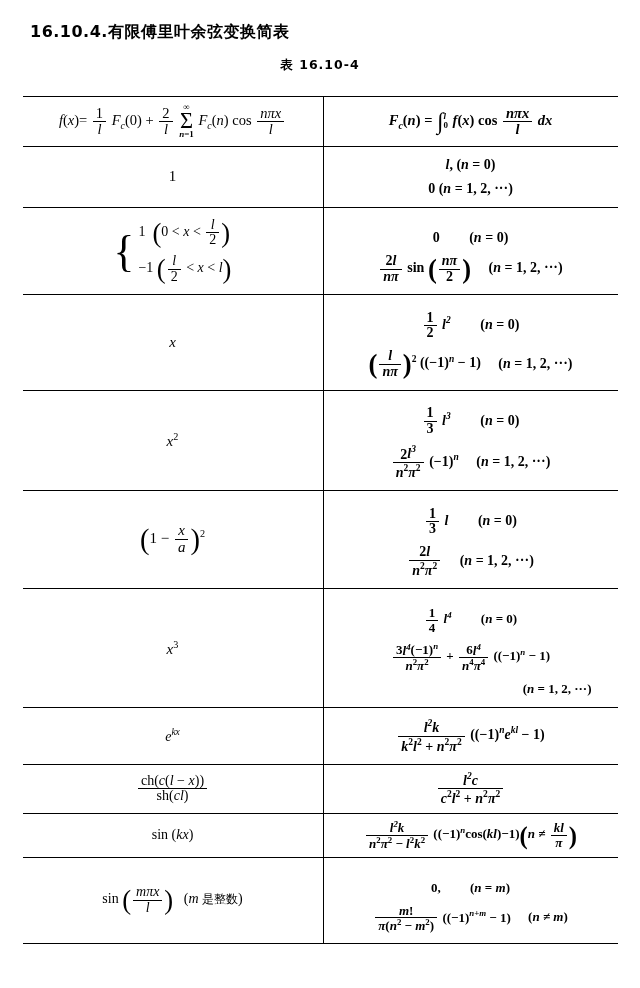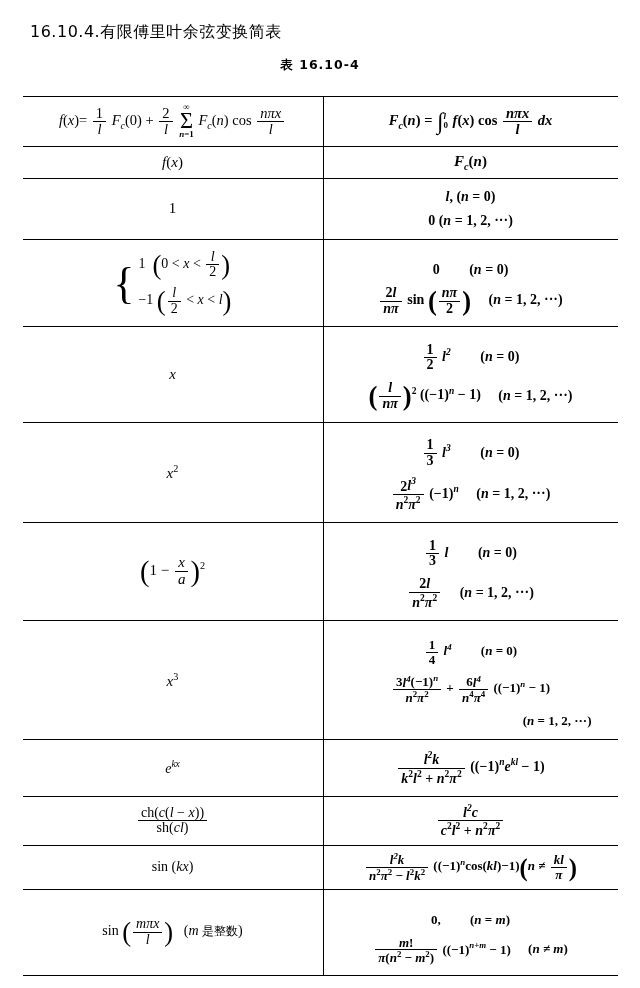--- a/index.html
+++ b/index.html
@@ -17,21 +17,21 @@
   }
   .page {
     width: 640px;
     height: 988px;
     padding: 0;
     box-sizing: border-box;
     position: relative;
   }
   .section-title {
     font-family: "DejaVu Sans", sans-serif;
-    font-weight: normal;
+    font-weight: bold;
     font-size: 16px;
     margin: 22px 0 0 30px;
     letter-spacing: 0.5px;
   }
   .table-caption {
     text-align: center;
     font-family: "DejaVu Sans", sans-serif;
     font-weight: bold;
     font-size: 12.5px;
     margin-top: 14px;
@@ -159,28 +159,20 @@
       </td>
       <td class="right-col hdr">
         <span class="m">F<span class="sub">c</span></span>(<span class="m">n</span>) <span class="up">=</span>
         <span class="intg"><span class="s">∫</span><span class="lims"><span class="m">l</span><span>0</span></span></span>
         <span class="m">f</span>(<span class="m">x</span>) cos
         <span class="frac"><span class="num m">nπx</span><span class="den m">l</span></span>
         <span class="m">dx</span>
       </td>
     </tr>
 
-    <tr>
-      <td class="left-col fs15">
-        <span class="m">f</span>(<span class="m">x</span>)
-      </td>
-      <td class="right-col fs15">
-        <span class="m">F<span class="sub">c</span></span>(<span class="m">n</span>)
-      </td>
-    </tr>
 
     <tr>
       <td class="left-col fs15">1</td>
       <td class="right-col fs14">
         <span class="row-line"><span class="m">l</span>,  (<span class="m">n</span> = 0)</span>
         <span class="row-line">0   (<span class="m">n</span> = 1, 2, ···)</span>
       </td>
     </tr>
 
     <tr>

